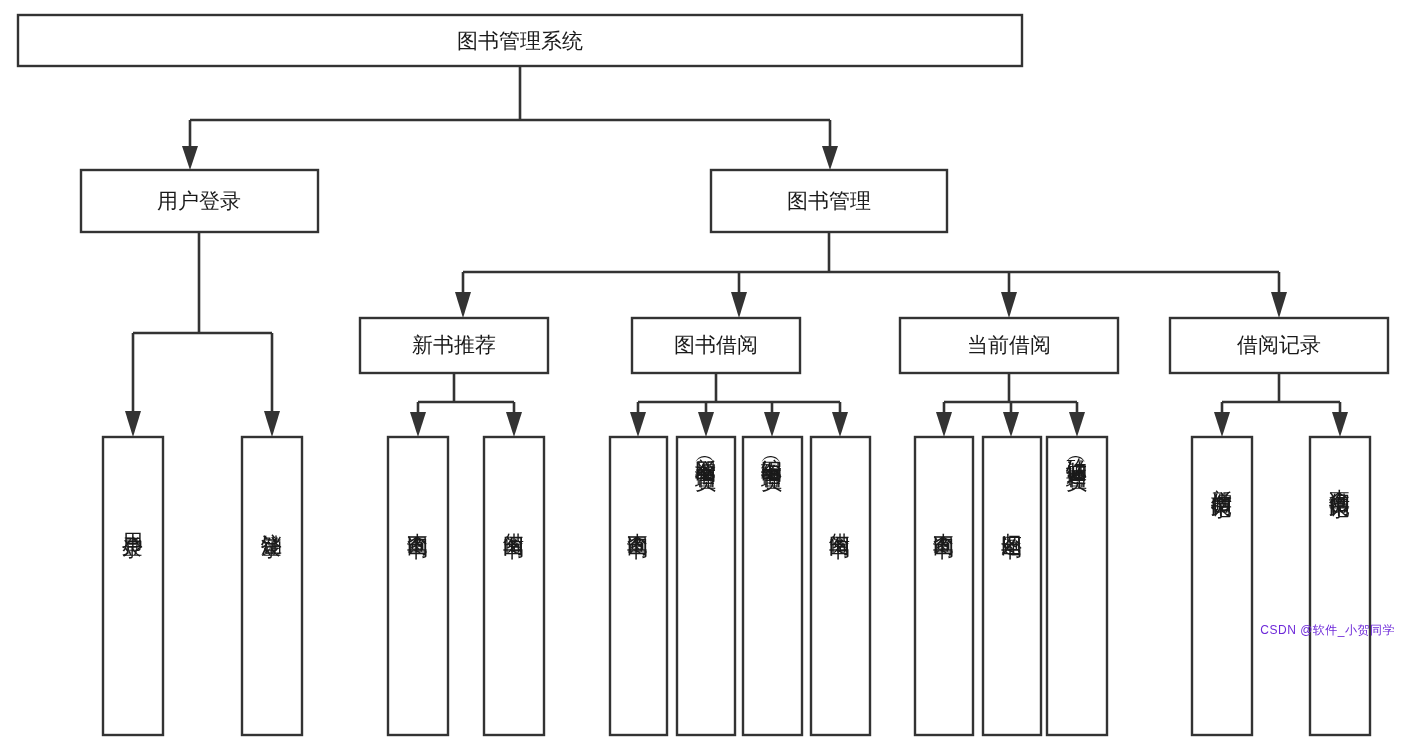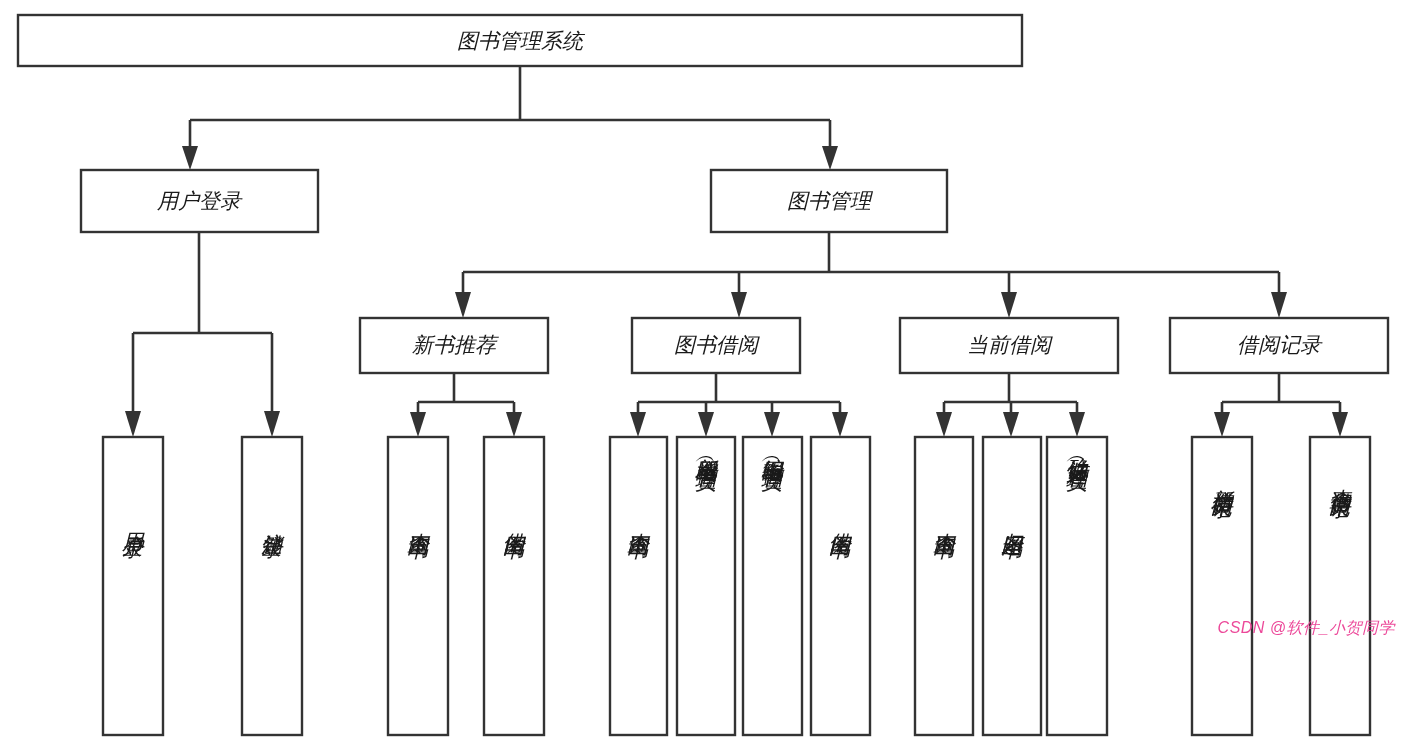--- a/index.html
+++ b/index.html
@@ -11,21 +11,20 @@
     width: 1405px;
     height: 747px;
     font-family: "Liberation Sans", "DejaVu Sans", sans-serif;
     overflow: hidden;
   }
   #diagram-root {
     position: relative;
     width: 1405px;
     height: 645px;
     background: #ffffff;
-    font-style: italic;
   }
   svg.flow {
     position: absolute;
     left: 0;
     top: 0;
     width: 1405px;
     height: 747px;
     display: block;
   }
   .node-box {
@@ -58,22 +57,22 @@
     writing-mode: vertical-rl;
     text-orientation: upright;
     text-anchor: middle;
     letter-spacing: 2px;
   }
   .watermark {
     position: absolute;
     right: 10px;
     bottom: 6px;
     font-family: "Liberation Sans", "DejaVu Sans", sans-serif;
-    font-size: 16px;
-    color: #ec4899;
+    font-size: 12px;
+    color: #6d28d9;
     white-space: nowrap;
     letter-spacing: 0.5px;
   }
 </style>
 </head>
 <body>
 
 <div id="diagram-root">
 
   <svg class="flow" viewBox="0 0 1405 747" xmlns="http://www.w3.org/2000/svg">

